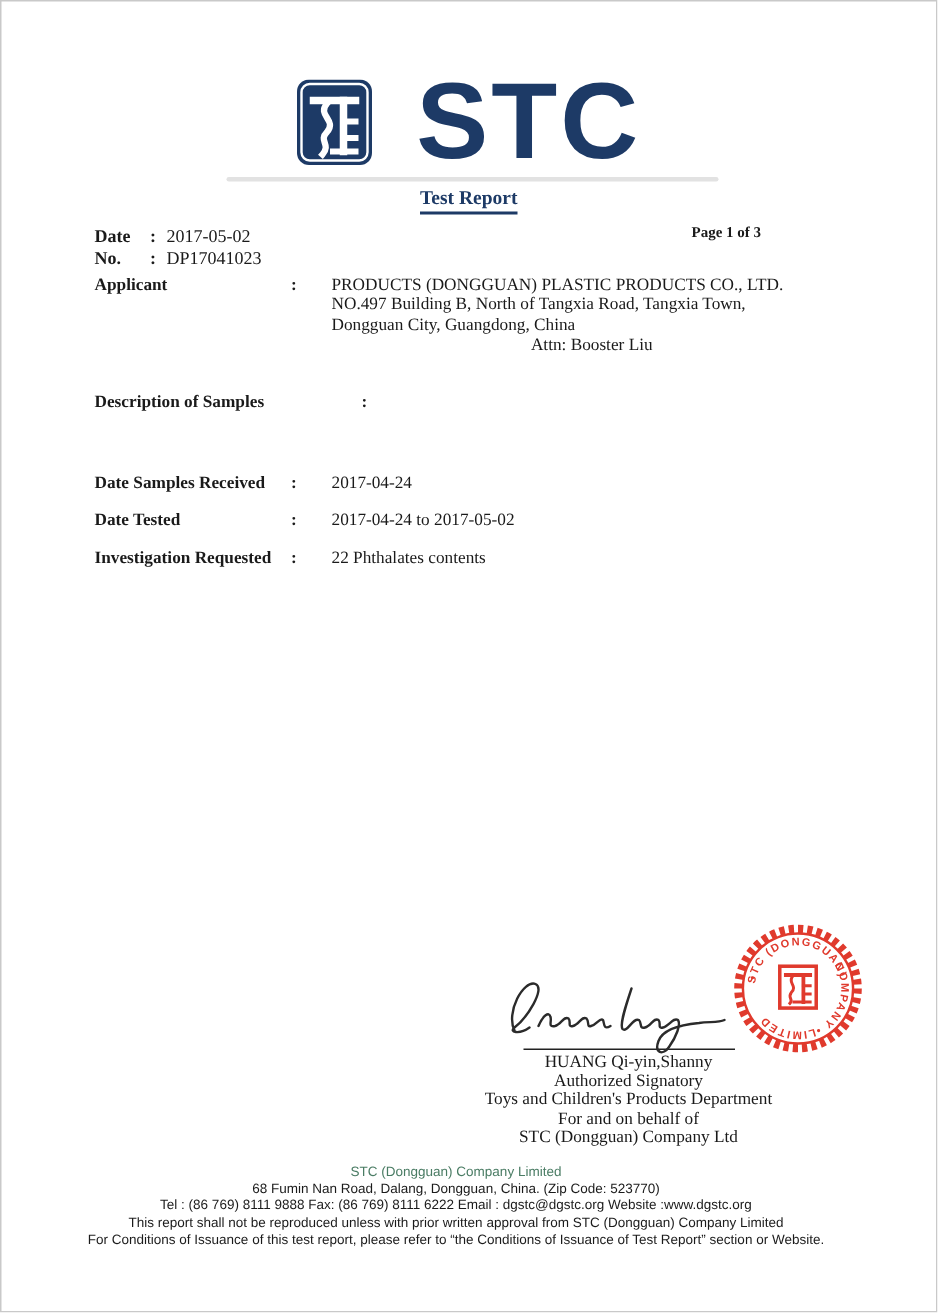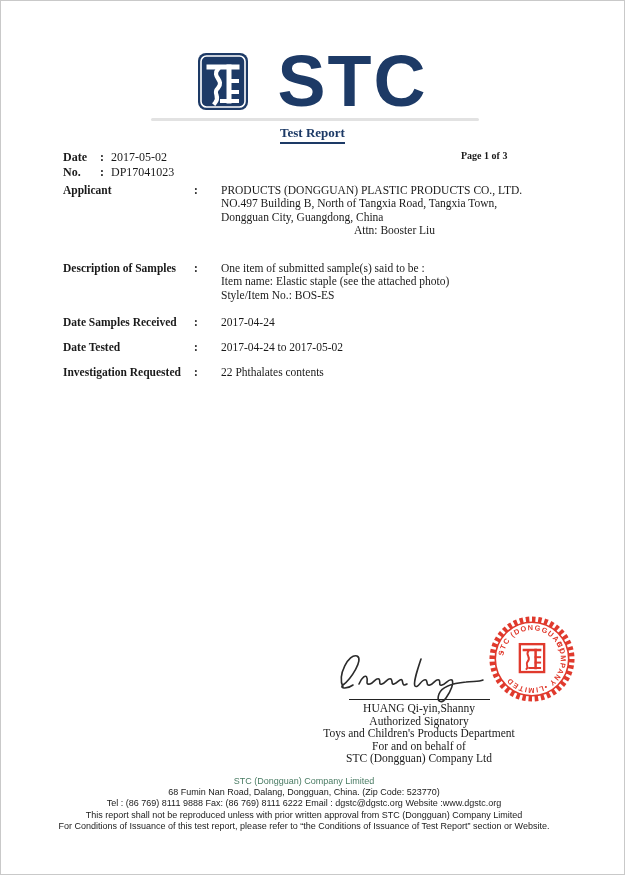--- a/index.html
+++ b/index.html
@@ -25,21 +25,21 @@
   .meta{position:absolute;left:62px;top:149px;font-size:12px;line-height:15px;}
   .m-label{display:inline-block;width:34px;font-weight:bold;}
   .m-colon{display:inline-block;width:8px;font-weight:bold;}
   .page-label{position:absolute;left:460px;top:149px;font-size:10px;font-weight:bold;}
   
   .f-row{position:absolute;left:62px;width:505px;display:flex;font-size:11.5px;line-height:13.4px;}
   .f-label{width:131px;font-weight:bold;flex:none;}
   .f-colon{width:27px;font-weight:bold;flex:none;}
   .f-value{flex:1;}
   .row-applicant{top:183px;}
-  .row-description{top:261px;}
+  .row-description{top:261px;gap:47px;}
   .row-received{top:315px;}
   .row-tested{top:340px;}
   .row-investigation{top:365px;justify-content:space-between;}
   .attn{text-align:center;}
   
   .sig-script{position:absolute;left:332px;top:640px;z-index:3;}
   .sig-block{position:absolute;left:300px;top:698px;width:236px;text-align:center;z-index:2;}
   .sig-line{width:141px;margin:0 auto 2px auto;border-top:1.4px solid #222;}
   .sig-block .t{font-size:11.5px;line-height:12.6px;}
   
@@ -97,25 +97,20 @@
       <div>PRODUCTS (DONGGUAN) PLASTIC PRODUCTS CO., LTD.</div>
       <div>NO.497 Building B, North of Tangxia Road, Tangxia Town,</div>
       <div>Dongguan City, Guangdong, China</div>
       <div class="attn">Attn: Booster Liu</div>
     </div>
   </div>
 
   <div class="f-row row-description">
     <div class="f-label">Description of Samples</div>
     <div class="f-colon">:</div>
-    <div class="f-value">
-      <div>One item of submitted sample(s) said to be :</div>
-      <div>Item name: Elastic staple (see the attached photo)</div>
-      <div>Style/Item No.: BOS-ES</div>
-    </div>
   </div>
 
   <div class="f-row row-received">
     <div class="f-label">Date Samples Received</div>
     <div class="f-colon">:</div>
     <div class="f-value">2017-04-24</div>
   </div>
 
   <div class="f-row row-tested">
     <div class="f-label">Date Tested</div>

